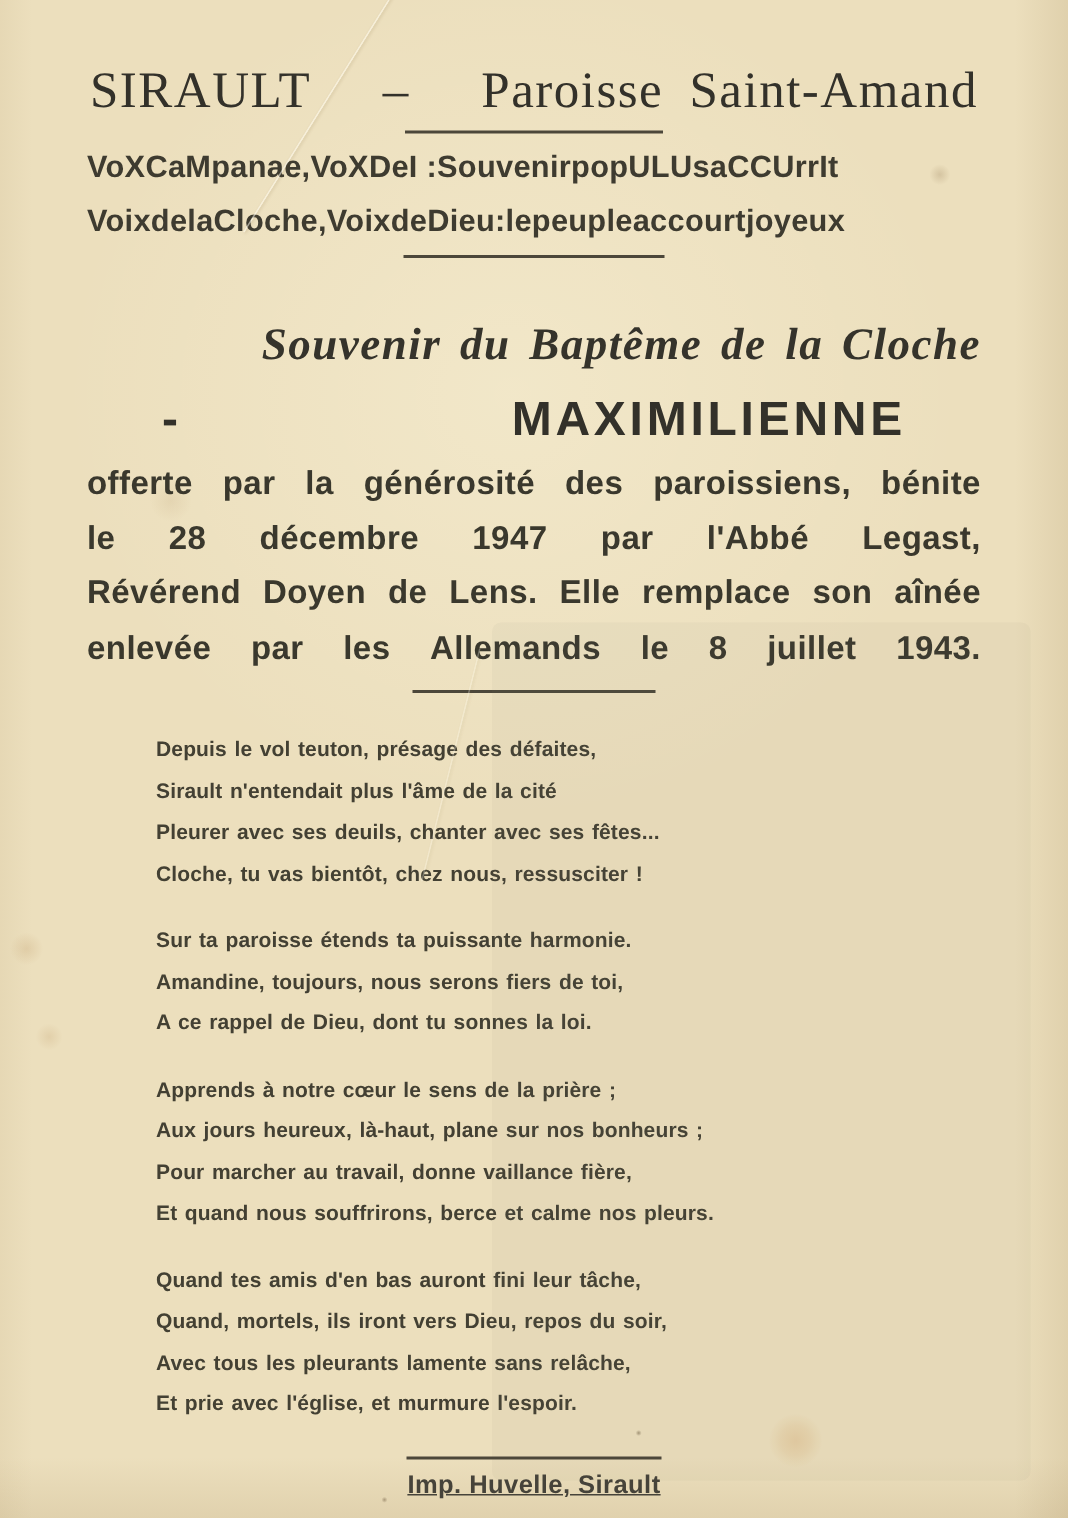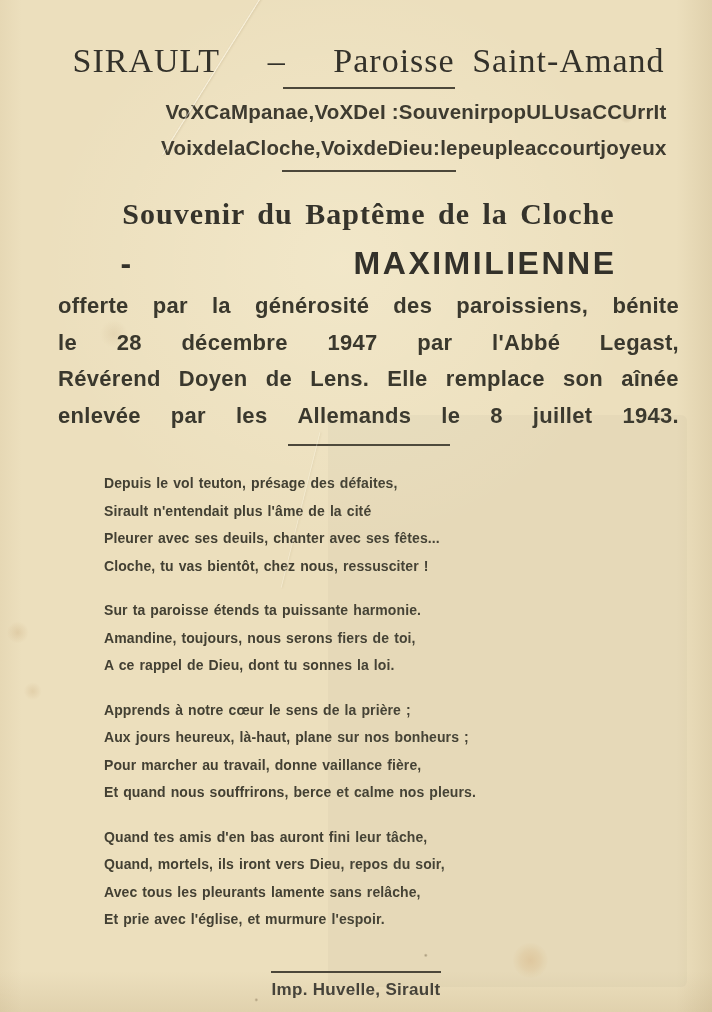--- a/index.html
+++ b/index.html
@@ -3,21 +3,21 @@
 <meta charset="utf-8">
 <style>
   html,body{margin:0;padding:0;}
   body{
     width:712px;height:1012px;overflow:hidden;
     font-family:"Liberation Sans",sans-serif;
     background:#d8cba6;
   }
   .card{
     position:relative;width:712px;height:1012px;box-sizing:border-box;
-    padding:42px 33px 0 58px;
+    padding:42px 58px 0 58px;
     color:#3e3b30;
     background:
       radial-gradient(circle at 74.5% 94.9%, rgba(196,120,40,0.18) 0, rgba(196,120,40,0.10) 10px, rgba(196,120,40,0) 18px),
       radial-gradient(circle at 2.5% 62.5%, rgba(165,115,55,0.16) 0, rgba(165,115,55,0) 11px),
       radial-gradient(circle at 4.6% 68.3%, rgba(165,115,55,0.14) 0, rgba(165,115,55,0) 9px),
       radial-gradient(circle at 59.8% 94.4%, rgba(80,60,35,0.45) 0, rgba(80,60,35,0) 2px),
       radial-gradient(circle at 36% 98.8%, rgba(80,60,35,0.40) 0, rgba(80,60,35,0) 2px),
       radial-gradient(circle at 88% 11.5%, rgba(120,90,50,0.20) 0, rgba(120,90,50,0) 7px),
       radial-gradient(circle at 16% 33%, rgba(150,110,60,0.10) 0, rgba(150,110,60,0) 14px),
       radial-gradient(ellipse 60% 40% at 48% 26%, rgba(255,250,228,0.30) 0, rgba(255,250,228,0) 70%),
@@ -46,30 +46,30 @@
   .title-row{
     display:flex;justify-content:space-between;align-items:baseline;
     width:592px;margin:0 auto;
     font-family:"Liberation Serif",serif;
     font-size:34px;line-height:38px;letter-spacing:1px;color:#33312a;
   }
   .title-right{word-spacing:8px;}
   .rule{background:#4c473a;height:2px;}
   .rule-under-title{width:172px;margin:7px auto 0;}
   .chrono{
-    display:flex;justify-content:flex-end;
+    display:flex;justify-content:flex-start;
     width:596px;margin:10px auto 0;
     font-weight:bold;font-size:20.5px;line-height:26px;color:#3e3b30;
     letter-spacing:0.2px;
   }
   .rule-under-chrono{width:174px;margin:9px auto 0;}
 
   .souvenir-line{
-    margin-top:24px;text-align:center;
-    font-family:"Liberation Serif",serif;font-weight:bold;
+    margin-top:40px;text-align:right;
+    font-family:"Liberation Serif",serif;font-style:italic;font-weight:bold;
     font-size:30px;line-height:36px;color:#35332b;letter-spacing:1px;word-spacing:4px;
   }
   .bell-name{
     display:flex;justify-content:space-between;
     width:496px;margin:12px auto 0;
     font-weight:bold;font-size:32px;line-height:38px;letter-spacing:2.5px;color:#33312a;
   }
 
   .dedication{margin-top:6px;}
   .just-line{
@@ -81,21 +81,21 @@
 
   .poem{margin-top:24px;padding-left:46px;}
   .stanza{margin-bottom:17px;}
   .poem-line{
     font-size:14px;line-height:27.5px;color:#45423575;
     color:#434033;font-weight:bold;letter-spacing:0.1px;word-spacing:1px;
   }
 
   .footer{position:absolute;left:0;right:0;bottom:12px;text-align:center;}
   .rule-foot{width:170px;margin:0 auto 7px;}
-  .imprint{font-weight:bold;font-size:17px;color:#46433a;letter-spacing:0.3px;}
+  .imprint{font-weight:bold;font-size:17px;color:#46433a;letter-spacing:0.3px;text-decoration:underline;}
 </style>
 </head>
 <body>
 
 <div class="card">
   <div class="ghost"></div>
   <div class="crease-tl"></div>
   <div class="crease-mid"></div>
 
   <div class="title-row">

